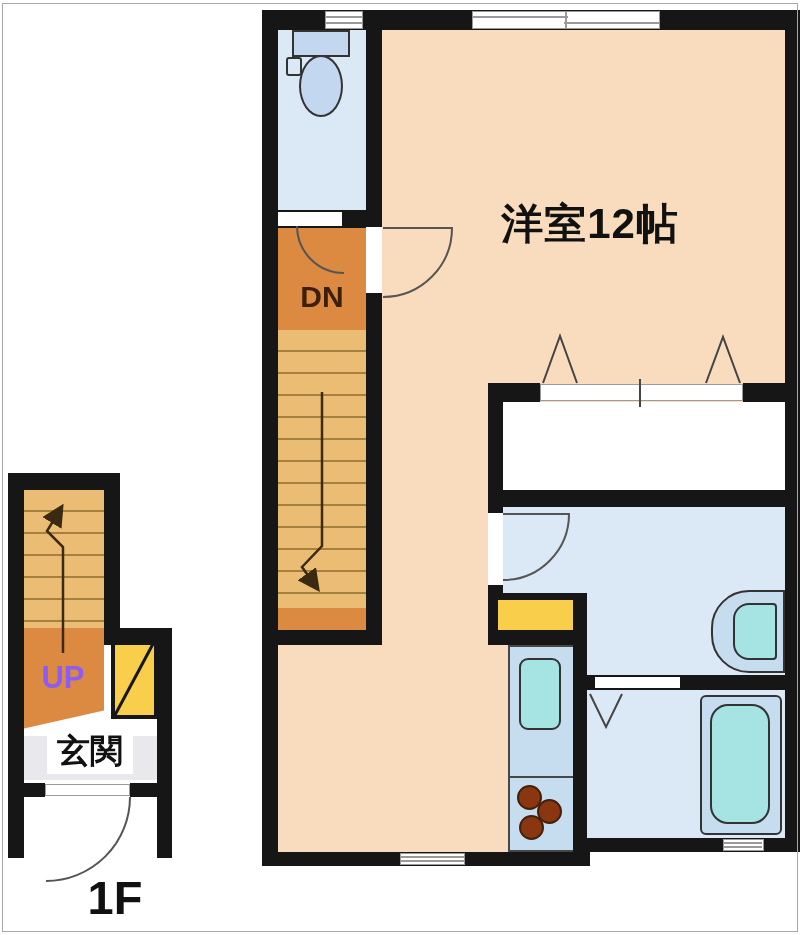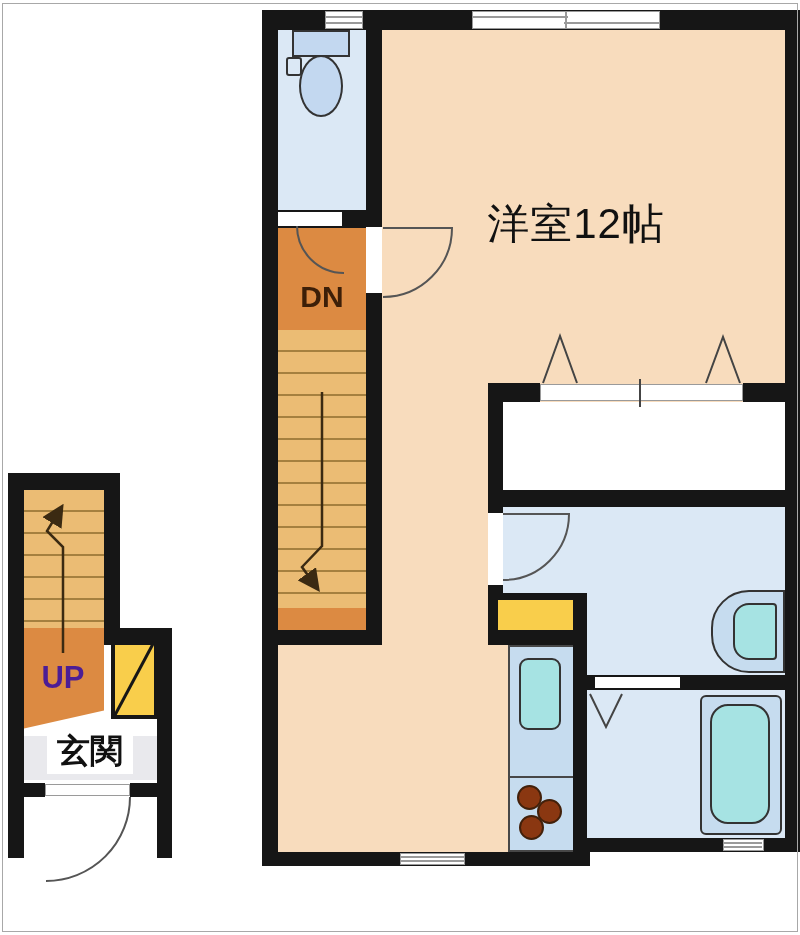--- a/index.html
+++ b/index.html
@@ -136,19 +136,20 @@
     <line x1="640" y1="379" x2="640" y2="407" stroke="#444" stroke-width="2"></line>
     <line x1="510" y1="777" x2="573" y2="777" stroke="#474747" stroke-width="2"></line>
     <line x1="115" y1="715" x2="154" y2="642" stroke="#161616" stroke-width="3"></line>
 
     <g stroke="#3b2a12" stroke-width="2.5" fill="none">
       <path d="M 322 392 L 322 546 L 302 567 L 317 588" marker-end="url(#ah)"></path>
       <path d="M 63 653 L 63 547 L 47 531 L 61 508" marker-end="url(#ah)"></path>
     </g>
   </svg>
 
-  <div class="label" style="left:426px;top:198px;width:300px;height:52px;line-height:52px;font-size:42px;font-weight:normal;letter-spacing:1px;">洋室12帖</div>
+  <div class="label" style="left:440px;top:198px;width:300px;height:52px;line-height:52px;font-size:42px;font-weight:bold;letter-spacing:1px;">洋室12帖</div>
   <div class="label" style="left:282px;top:280px;width:80px;height:34px;line-height:34px;font-size:30px;font-weight:bold;color:#3d1f08;">DN</div>
-  <div class="label" style="left:23px;top:660px;width:80px;height:36px;line-height:36px;font-size:31px;font-weight:bold;color:#4c1d95;">UP</div>
+  <div class="label" style="left:23px;top:660px;width:80px;height:36px;line-height:36px;font-size:31px;font-weight:bold;color:#8b5cf6;">UP</div>
   <div class="label" style="left:40px;top:733px;width:100px;height:36px;line-height:36px;font-size:33px;font-weight:bold;text-align:center;">玄関</div>
+  <div class="label" style="left:65px;top:872px;width:100px;height:52px;line-height:52px;font-size:47px;font-weight:600;">1F</div>
 
   <div id="frame"></div>
 </div>
 
 </body></html>

